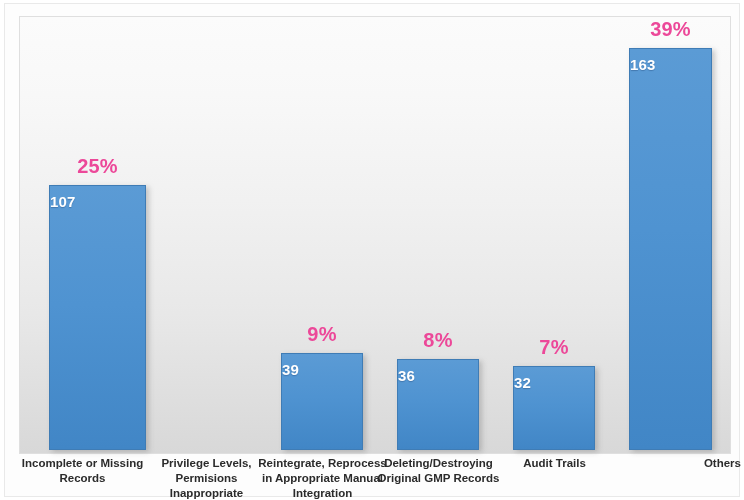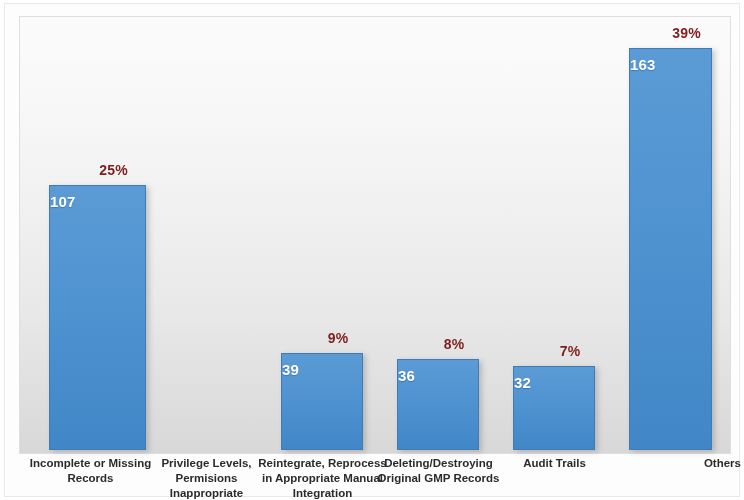--- a/index.html
+++ b/index.html
@@ -82,25 +82,25 @@
     width: 100%;
     color: #ffffff;
     font-size: 15px;
     font-weight: bold;
     letter-spacing: 0.2px;
     text-shadow: 0 1px 1px rgba(40,80,130,0.45);
   }
 
   .bar-percent {
     position: absolute;
-    left: 16px;
+    left: 0;
     width: 100%;
     text-align: center;
-    color: #7f1d1d;
-    font-size: 14px;
+    color: #ec4899;
+    font-size: 20px;
     font-weight: bold;
     letter-spacing: 0.2px;
   }
 
   
   .cat-label {
     position: absolute;
     text-align: center;
     color: #2b2b2b;
     font-size: 11.5px;
@@ -153,21 +153,21 @@
 
     <div class="bar-group" style="left:629px; width:83px; height:402px;">
       <div class="bar-percent" style="bottom:409px;">39%</div>
       <div class="bar" style="height:402px;">
         <div class="bar-value">163</div>
       </div>
     </div>
 
   </div>
 
-  <div class="cat-label" style="left:20px; width:141px;">
+  <div class="cat-label" style="left:12px; width:141px;">
     <div>Incomplete or Missing</div>
     <div>Records</div>
   </div>
 
   <div class="cat-label" style="left:136px; width:141px;">
     <div>Privilege Levels,</div>
     <div>Permisions</div>
     <div>Inappropriate</div>
   </div>
 

